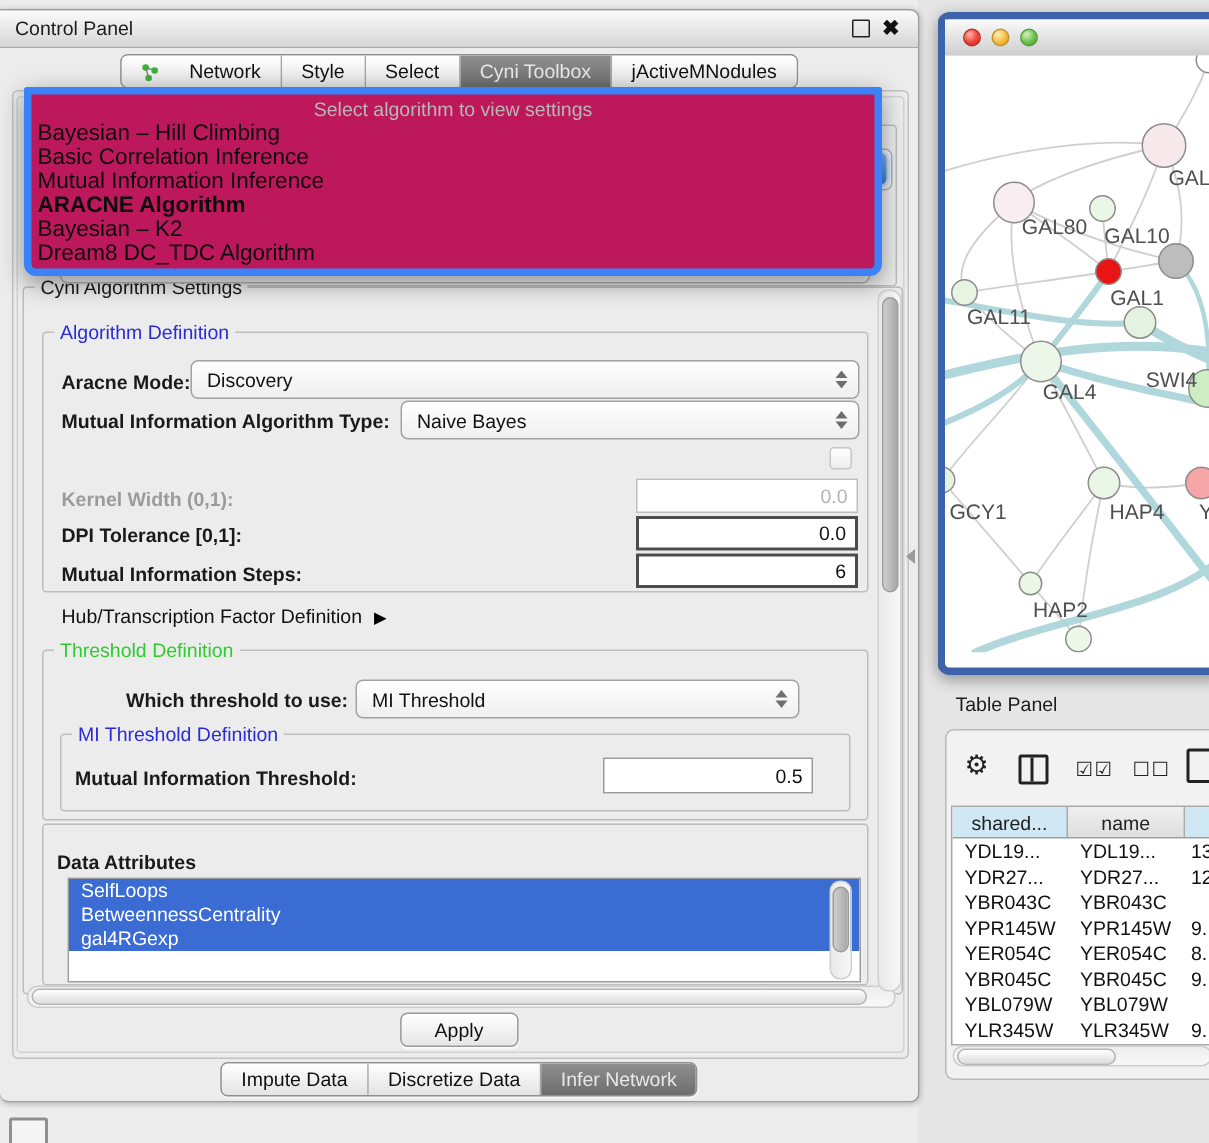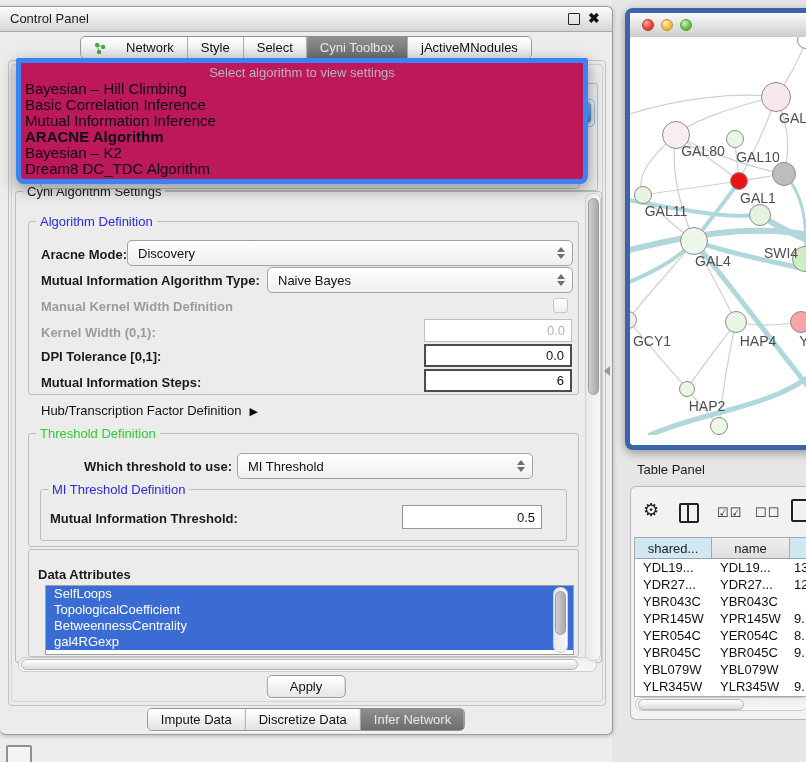--- a/index.html
+++ b/index.html
@@ -233,21 +233,20 @@
 
     <span class="lbl" style="left:41px;top:266px;">Mutual Information Algorithm Type:</span>
     <div class="combo" style="left:267px;top:260px;width:306px;height:26px;">
       <span>Naive Bayes</span>
       <span class="arrows">
           <span class="tri-up"></span>
           <span class="tri-dn"></span>
         </span>
     </div>
 
-    <span class="lbl dis" style="left:41px;top:292px;">Manual Kernel Width Definition</span>
     <span class="checkbox" style="left:553px;top:291px;"></span>
 
     <span class="lbl dis" style="left:41px;top:318px;">Kernel Width (0,1):</span>
     <div class="tfield dis" style="left:424px;top:312px;width:148px;height:23px;">
       <span>0.0</span>
     </div>
 
     <span class="lbl" style="left:41px;top:342px;">DPI Tolerance [0,1]:</span>
     <div class="tfield strong" style="left:424px;top:337px;width:148px;height:23px;">
       <span>0.0</span>
@@ -278,21 +277,20 @@
     <span class="gb-legend legend-blue" style="left:48px;top:475px;">MI Threshold Definition</span>
     <span class="lbl" style="left:50px;top:504px;">Mutual Information Threshold:</span>
     <div class="tfield light" style="left:402px;top:498px;width:140px;height:24px;">
       <span>0.5</span>
     </div>
 
     <div class="gb" style="left:28px;top:542px;width:549px;height:106px;"></div>
     <span class="lbl" style="left:38px;top:560px;">Data Attributes</span>
     <div class="attr-list" style="left:45px;top:578px;width:527px;height:68px;" id="attr-list">
         <div class="attr-item sel">SelfLoops</div>
-        <div class="attr-item sel">TopologicalCoefficient</div>
         <div class="attr-item sel">BetweennessCentrality</div>
         <div class="attr-item sel">gal4RGexp</div>
       </div>
     <div class="vtrack" style="left:553px;top:580px;width:13px;height:64px;">
       <div class="vthumb" style="top:3px;height:42px;"></div>
     </div>
     <div class="htrack" style="left:18px;top:650px;width:577px;height:13px;">
       <div class="hthumb" style="left:2px;width:555px;"></div>
     </div>
 

